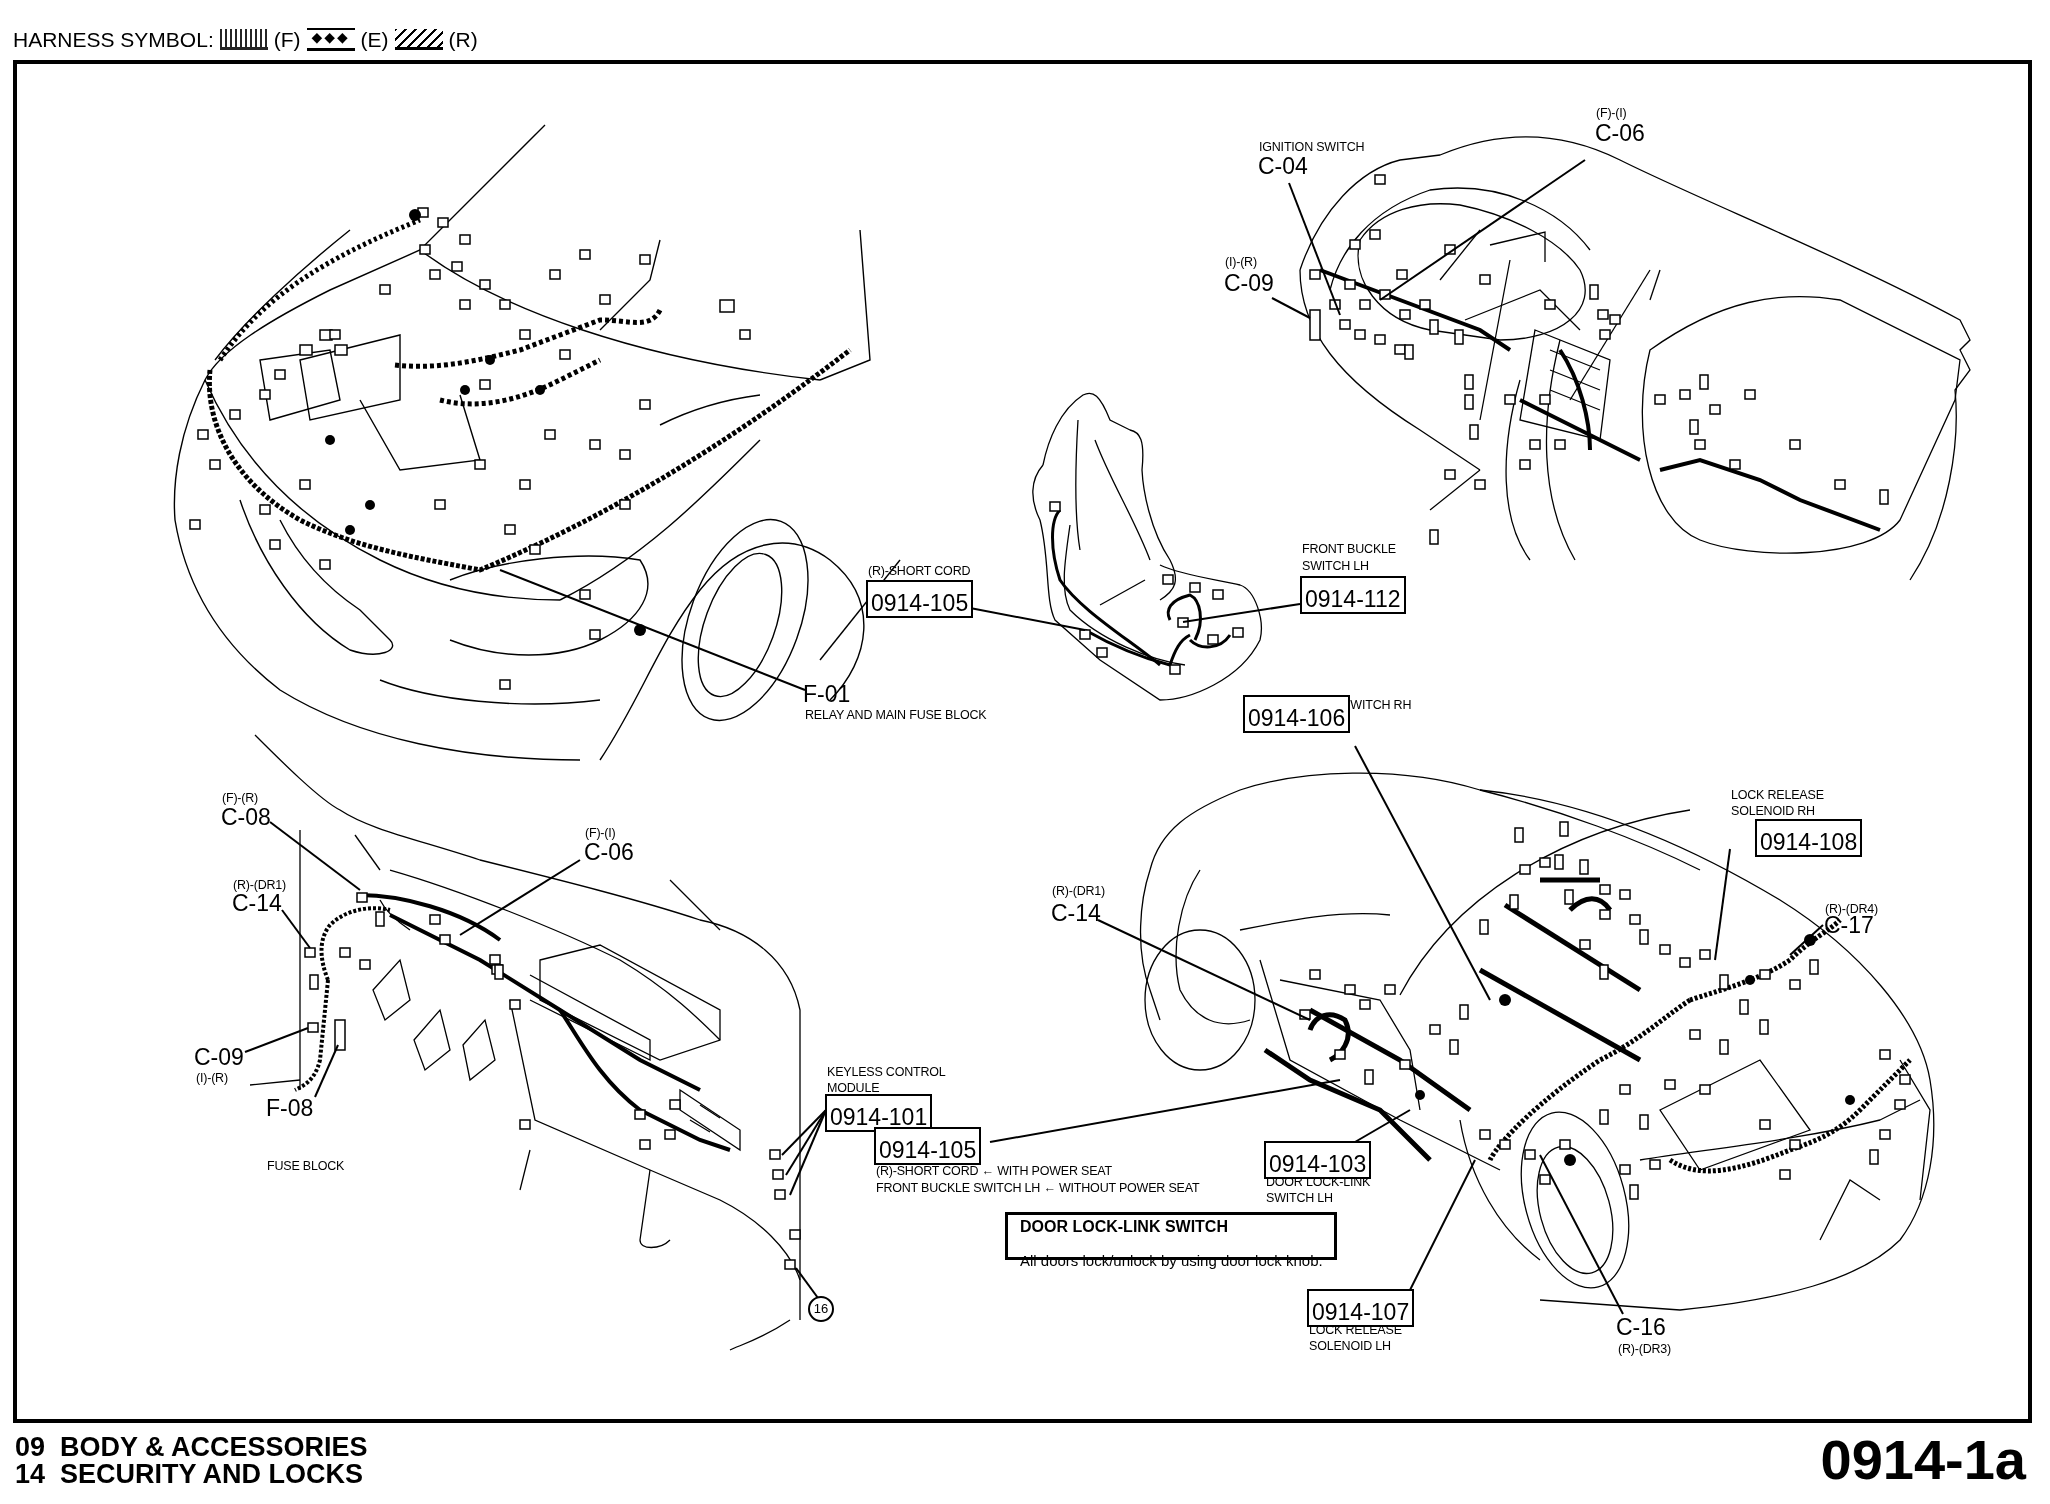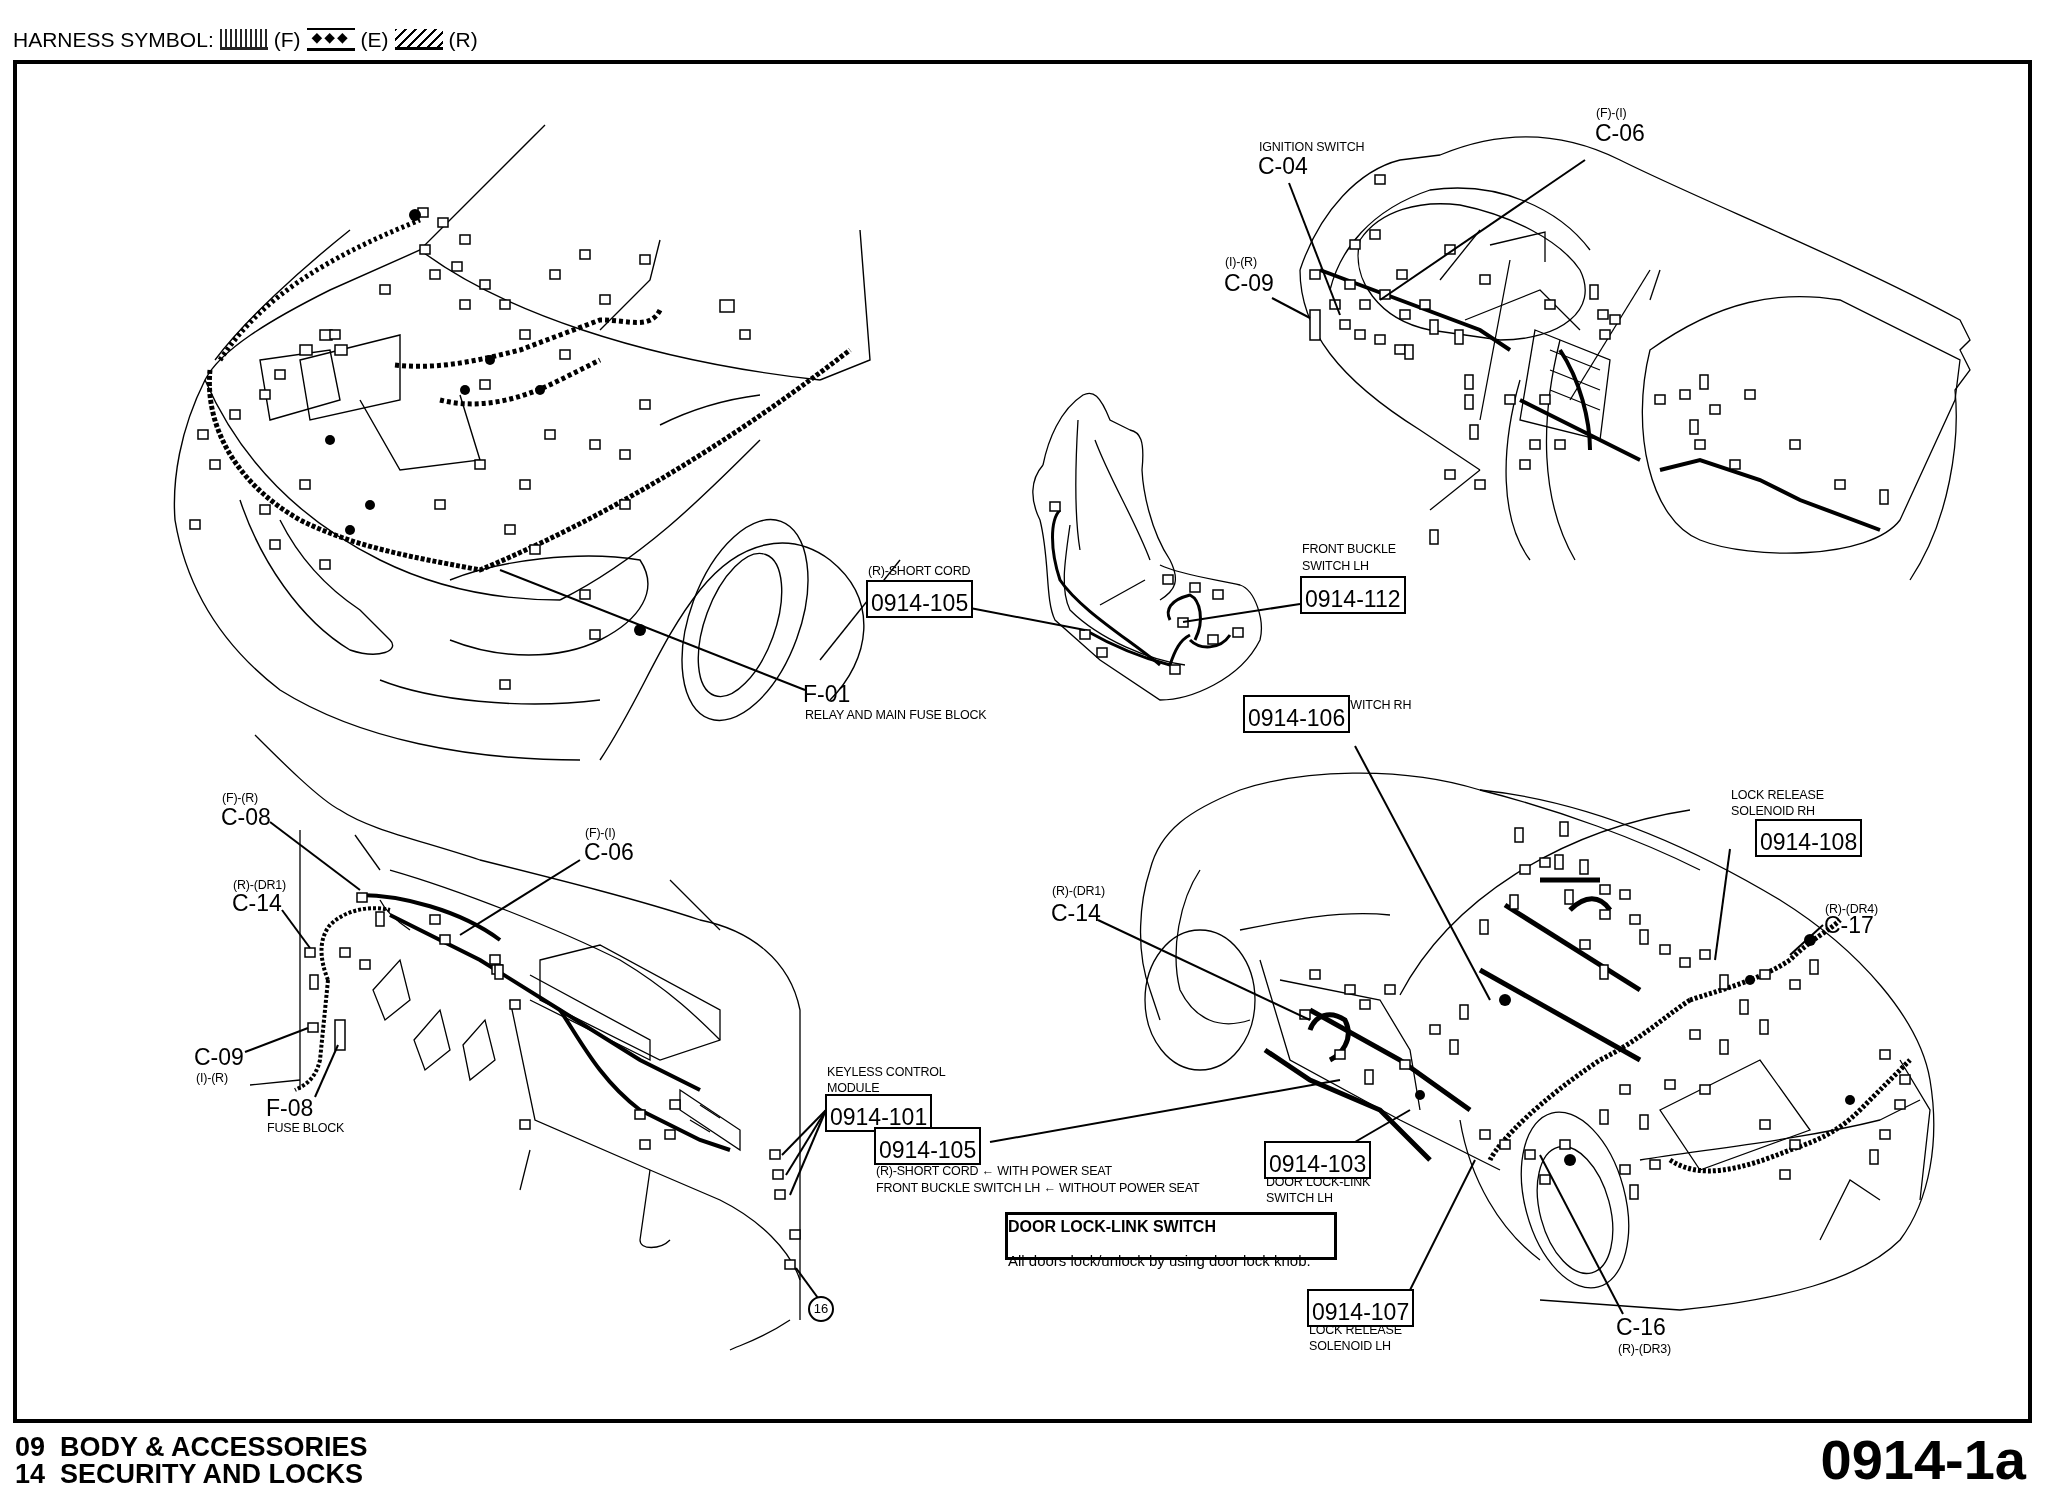--- a/index.html
+++ b/index.html
@@ -10,21 +10,21 @@
   #header .sym { display:inline-block; width:48px; height:18px; position:relative; }
   .sym-f { background:repeating-linear-gradient(90deg,#000 0 2px,#fff 2px 5px),#fff; border-bottom:3px solid #000;
            -webkit-mask:none; opacity:.85; }
   .sym-e { border-top:2px solid #000; border-bottom:3px solid #000; font-size:14px; text-align:center; line-height:14px; letter-spacing:2px; }
   .sym-r { background:repeating-linear-gradient(135deg,#000 0 2px,#fff 2px 7px); border-bottom:3px solid #000; }
   #frame { position:absolute; left:13px; top:60px; width:2011px; height:1355px; border:4px solid #000; box-sizing:content-box; }
   svg#drawing { position:absolute; left:0; top:0; width:2050px; height:1504px; }
   .lbl-s { font-size:12.5px; font-weight:normal; letter-spacing:-0.2px; }
   .lbl-c { font-size:23px; }
   .box { border:2px solid #000; font-size:23px; padding:10px 3px 1px 3px; background:#fff; }
-  #note { left:1005px; top:1212px; width:332px; height:48px; border:3px solid #000; padding:4px 0; box-sizing:border-box; background:#fff; }
+  #note { left:1005px; top:1212px; width:332px; height:48px; border:3px solid #000; padding:4px 12px; box-sizing:border-box; background:#fff; }
   #note .t { font-weight:bold; font-size:16px; display:block; }
   #note .d { font-size:15px; display:block; margin-top:18px; }
   .footer { font-weight:bold; font-size:27px; }
   #page-number { right:24px; top:1432px; font-size:56px; font-weight:bold; }
   .circ { width:22px; height:22px; border:2px solid #000; border-radius:50%; font-size:13px; text-align:center; line-height:22px; background:#fff; }
 </style>
 </head>
 <body>
 
 <div id="header" class="abs">
@@ -431,21 +431,21 @@
 
 <div class="abs lbl-s" style="left:222px;top:792px;">(F)-(R)</div>
 <div class="abs lbl-c" style="left:221px;top:806px;">C-08</div>
 <div class="abs lbl-s" style="left:585px;top:827px;">(F)-(I)</div>
 <div class="abs lbl-c" style="left:584px;top:841px;">C-06</div>
 <div class="abs lbl-s" style="left:233px;top:879px;">(R)-(DR1)</div>
 <div class="abs lbl-c" style="left:232px;top:892px;">C-14</div>
 <div class="abs lbl-c" style="left:194px;top:1046px;">C-09</div>
 <div class="abs lbl-s" style="left:196px;top:1072px;">(I)-(R)</div>
 <div class="abs lbl-c" style="left:266px;top:1097px;">F-08</div>
-<div class="abs lbl-s" style="left:267px;top:1122px;text-align:right;">FUSE BLOCK</div>
+<div class="abs lbl-s" style="left:267px;top:1160px;text-align:right;">FUSE BLOCK</div>
 <div class="abs lbl-s" style="left:827px;top:1066px;">KEYLESS CONTROL</div>
 <div class="abs lbl-s" style="left:827px;top:1082px;">MODULE</div>
 <div class="abs box" style="left:825px;top:1094px;">0914-101</div>
 <div class="abs circ" style="left:808px;top:1296px;">16</div>
 
 <div class="abs lbl-s" style="left:1245px;top:699px;">FRONT BUCKLE SWITCH RH</div>
 <div class="abs box" style="left:1243px;top:695px;">0914-106</div>
 <div class="abs lbl-s" style="left:1731px;top:789px;">LOCK RELEASE</div>
 <div class="abs lbl-s" style="left:1731px;top:805px;">SOLENOID RH</div>
 <div class="abs box" style="left:1755px;top:819px;">0914-108</div>

